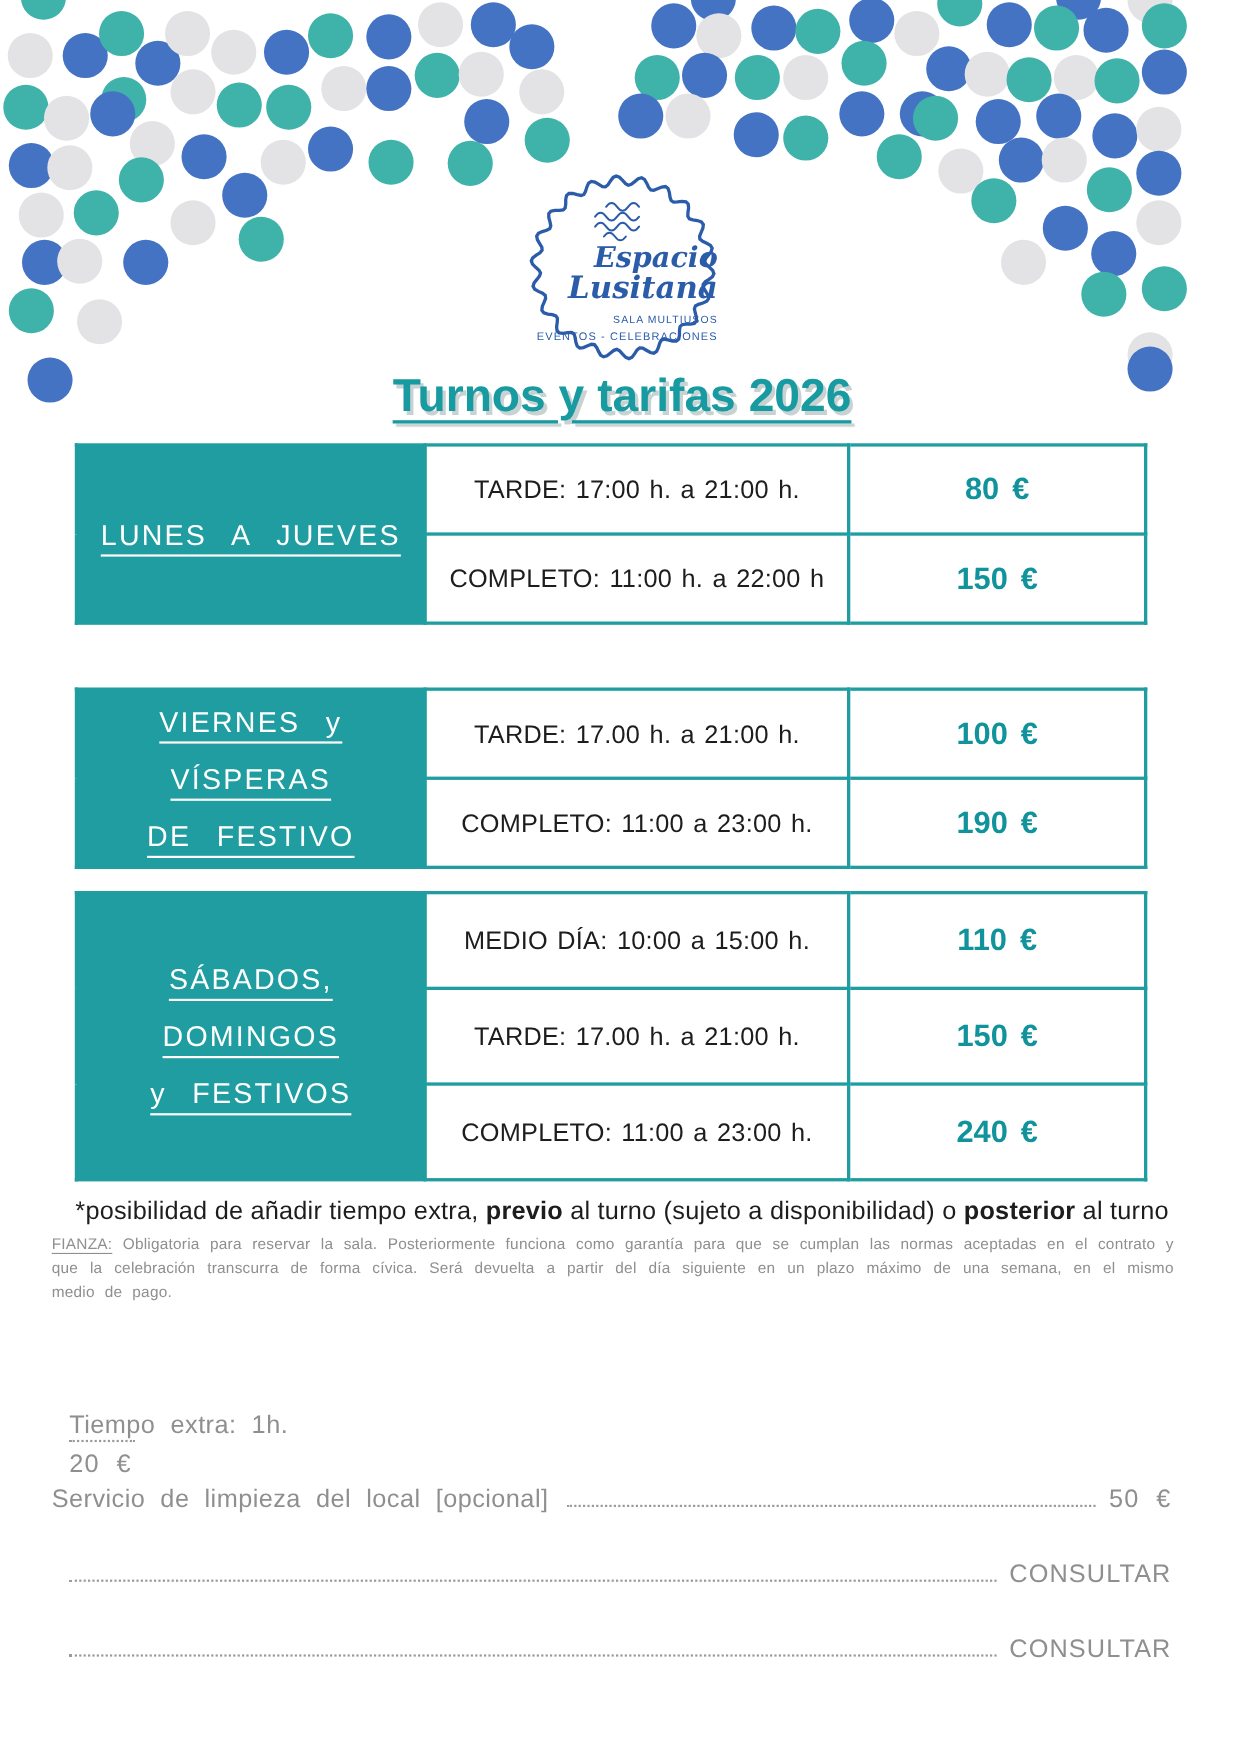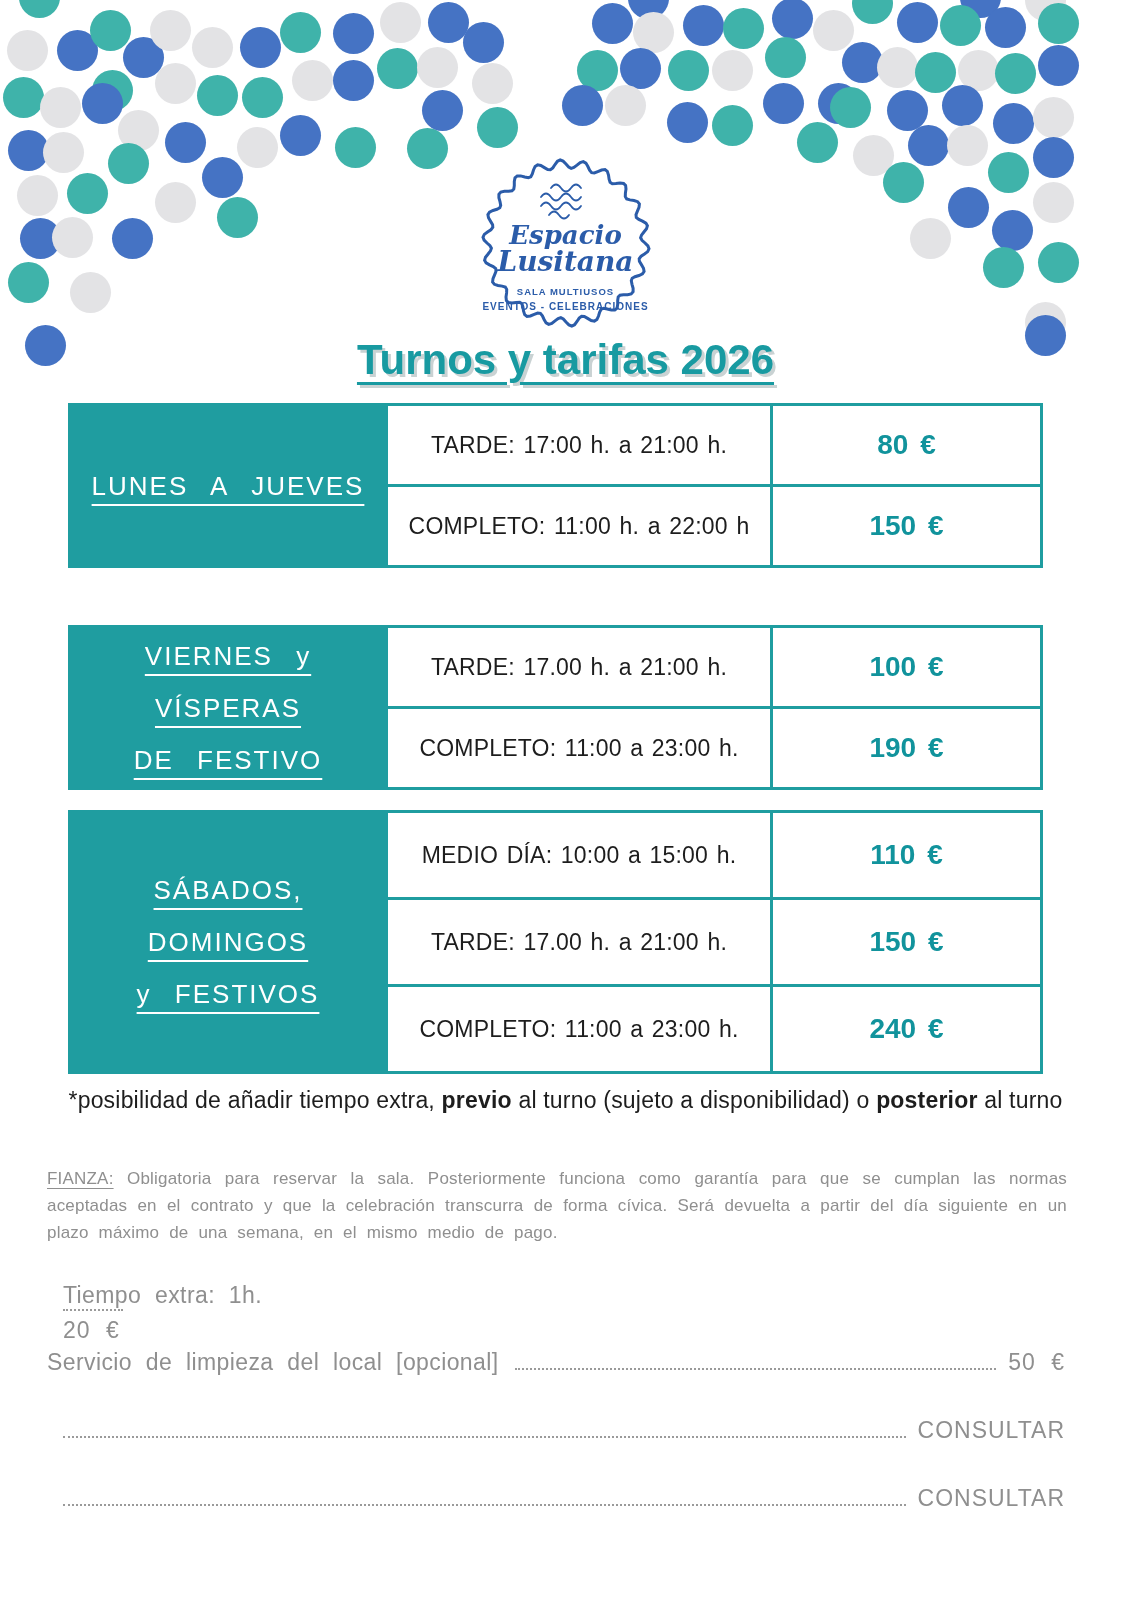--- a/index.html
+++ b/index.html
@@ -8,26 +8,26 @@
     font-family:"Liberation Sans", sans-serif;
   }
   
   #confetti{position:absolute;inset:0;z-index:1;}
   .dot{position:absolute;width:41px;height:41px;border-radius:50%;}
   
   #logo{position:absolute;top:156px;left:50%;transform:translateX(-50%);
         width:174px;height:174px;z-index:3;}
   #logo svg{position:absolute;inset:0;}
   .logo-inner{position:absolute;inset:0;display:flex;flex-direction:column;
-        align-items:center;justify-content:flex-start;padding-top:20px;box-sizing:border-box;}
+        align-items:flex-end;justify-content:flex-start;padding-top:20px;box-sizing:border-box;}
   .logo-script{font-family:"DejaVu Serif", serif;font-style:italic;font-weight:bold;
         color:#2b5ca9;line-height:1.05;}
   .logo-script.l1{font-size:26px;}
   .logo-script.l2{font-size:28px;margin-top:-2px;}
-  .logo-sub{color:#2b5ca9;font-weight:bold;letter-spacing:1px;line-height:1.5;}
+  .logo-sub{color:#2b5ca9;font-weight:normal;letter-spacing:1px;line-height:1.5;}
   .logo-sub.s1{font-size:9.5px;margin-top:8px;}
   .logo-sub.s2{font-size:10px;}
   
   #title{position:absolute;top:336px;left:0;width:100%;text-align:center;z-index:2;
         color:#189aa1;font-size:42px;font-weight:bold;letter-spacing:0px;
         text-decoration:underline;text-decoration-thickness:3px;text-underline-offset:8px;
         text-shadow:3px 3px 0 #c9d2d3;}
   
   table.rates{position:absolute;left:68px;width:972px;border-collapse:collapse;
         table-layout:fixed;z-index:2;}
@@ -37,22 +37,22 @@
   td.day span{text-decoration:underline;text-decoration-thickness:2px;text-underline-offset:9px;}
   td.time{background:#ffffff;color:#1d1d1d;font-size:23px;letter-spacing:0.2px;word-spacing:2px;}
   td.price{background:#ffffff;color:#11939c;font-size:28px;font-weight:bold;word-spacing:4px;}
   #table1{top:403px;} #table2{top:607px;margin-top:18px;} #table3{top:810px;}
   #table1 tr,#table2 tr{height:81px;} #table3 tr{height:87px;}
   
   #footnote{position:absolute;top:1083px;left:45px;right:45px;text-align:center;z-index:2;
         color:#1d1d1d;font-size:23px;line-height:1.55;letter-spacing:0.2px;}
   #footnote b{font-weight:bold;}
   
-  #fianza{position:absolute;top:1166px;left:47px;right:64px;z-index:2;
-        color:#8f8f8f;font-size:17px;font-weight:300;line-height:1.58;
+  #fianza{position:absolute;top:1119px;left:47px;right:64px;z-index:2;
+        color:#8f8f8f;font-size:14px;font-weight:300;line-height:1.58;
         text-align:justify;letter-spacing:0.2px;word-spacing:5px;}
   #fianza .fz-label{text-decoration:underline;text-underline-offset:4px;}
   
   .feeline{position:absolute;left:47px;right:66px;display:flex;align-items:baseline;z-index:2;
         color:#8f8f8f;font-size:23px;font-weight:300;letter-spacing:0.4px;word-spacing:7px;}
   .feeline .label{white-space:nowrap;}
   .feeline .leader{flex:1 1 auto;border-bottom:2px dotted #9a9a9a;
         margin:0 12px 6px 16px;min-width:60px;}
   .feeline .value{white-space:nowrap;letter-spacing:1px;word-spacing:8px;}
   #fee1{top:1282px;flex-direction:column;} #fee2{top:1349px;} #fee3{top:1417px;} #fee4{top:1485px;}

